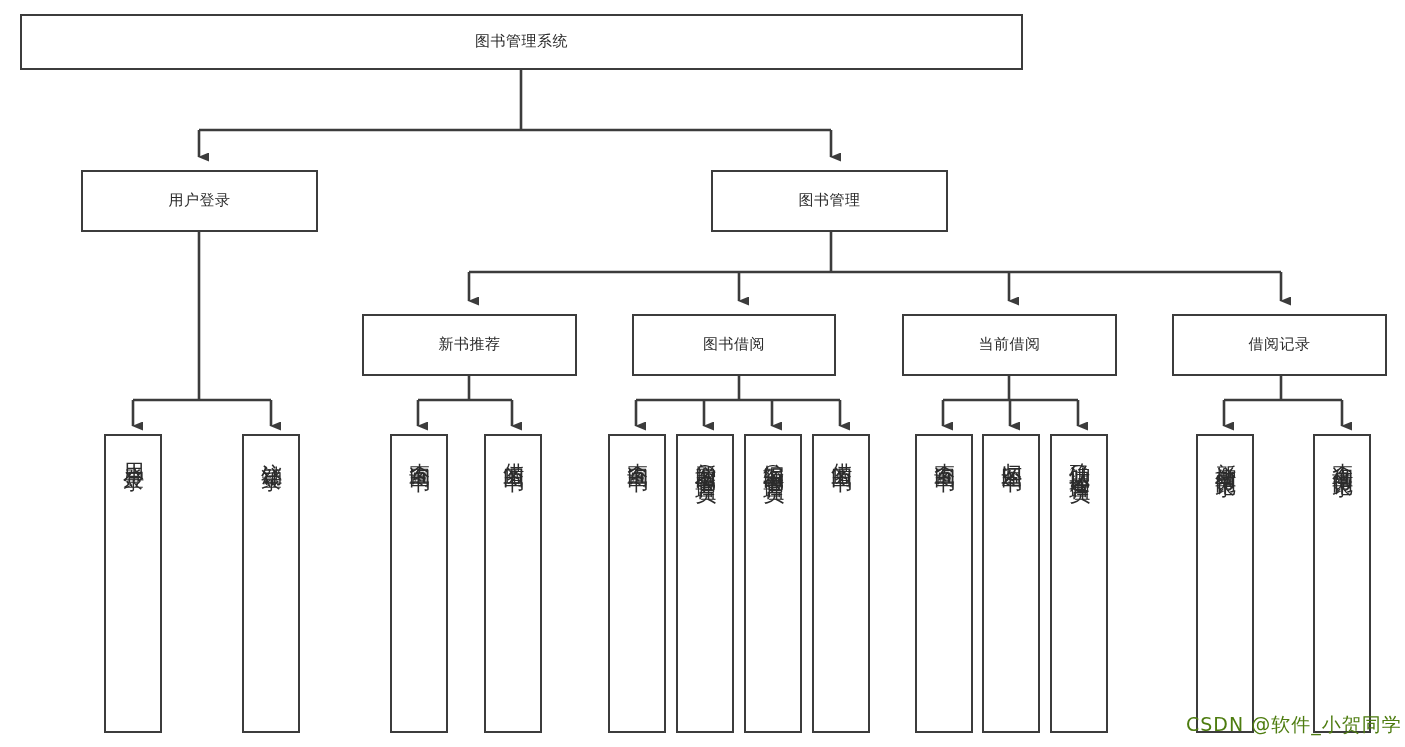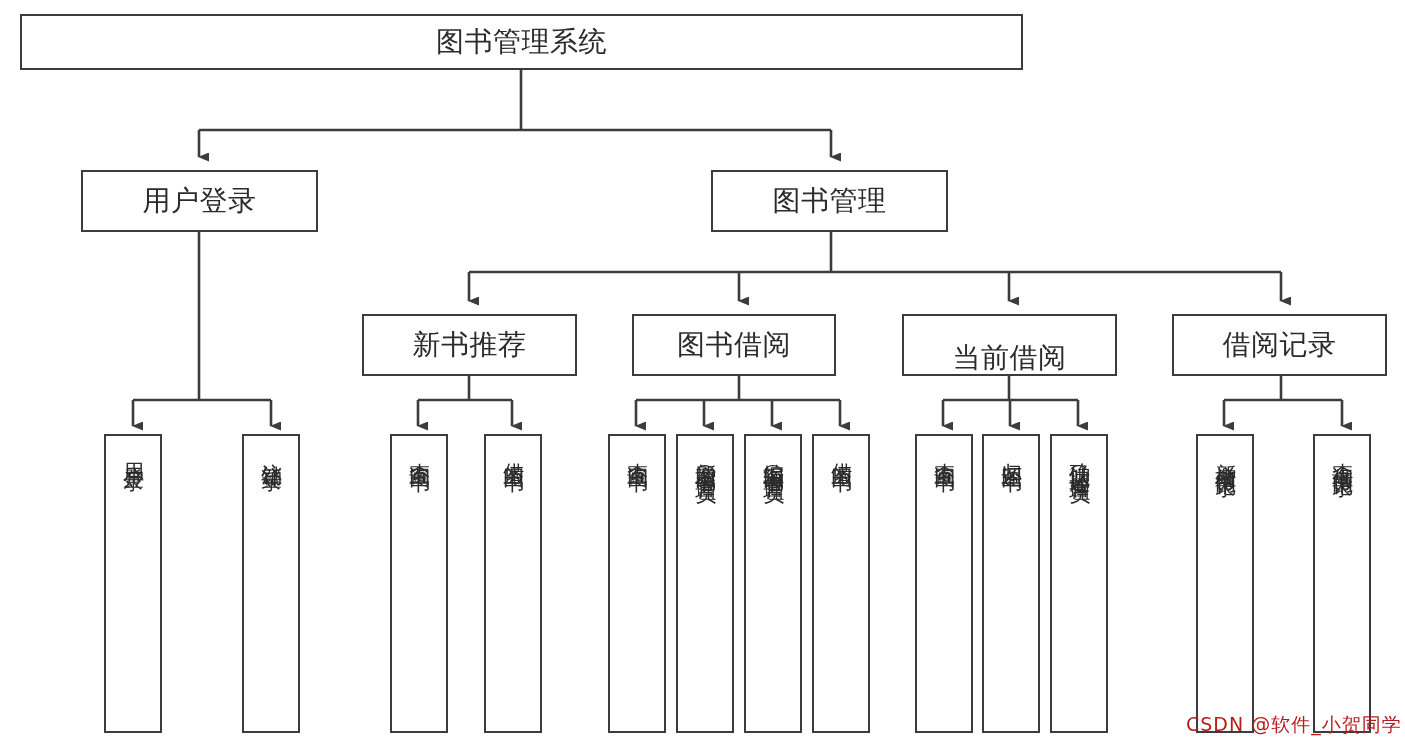--- a/index.html
+++ b/index.html
@@ -31,21 +31,21 @@
     z-index:2;
   }
   .node .lbl{
     display:block;
     text-align:center;
     line-height:1.18;
     letter-spacing:0.5px;
   }
   
   .node.h .lbl{
-    font-size:28px;
+    font-size:15px;
     white-space:nowrap;
   }
   
   .node.v{
     align-items:flex-start;
     justify-content:center;
     padding-top:10px;
   }
   .node.v .lbl{
     writing-mode:vertical-rl;
@@ -55,21 +55,21 @@
     letter-spacing:3px;
     white-space:normal;
     max-height:275px;
   }
   .node.v.tall .lbl{max-height:285px;}
   .watermark{
     position:absolute;
     left:1186px;
     top:712px;
     font-size:19px;
-    color:#b91c1c;
+    color:#4d7c0f;
     letter-spacing:1px;
     white-space:nowrap;
     z-index:3;
     user-select:none;
   }
 </style>
 </head>
 <body>
 
 <div id="stage">
@@ -134,21 +134,21 @@
   <div class="node h" style="left:362px;top:314px;width:215px;height:62px;">
     <span class="lbl">新书推荐</span>
   </div>
 
   <div class="node h" style="left:711px;top:170px;width:237px;height:62px;">
     <span class="lbl">图书管理</span>
   </div>
   <div class="node h" style="left:632px;top:314px;width:204px;height:62px;">
     <span class="lbl">图书借阅</span>
   </div>
-  <div class="node h" style="left:902px;top:314px;width:215px;height:62px;align-items:flex-end;">
+  <div class="node h" style="left:902px;top:314px;width:215px;height:62px;">
     <span class="lbl">当前借阅</span>
   </div>
   <div class="node h" style="left:1172px;top:314px;width:215px;height:62px;">
     <span class="lbl">借阅记录</span>
   </div>
 
   <div class="node v" style="left:104px;top:434px;width:58px;height:299px;">
     <span class="lbl">用户登录</span>
   </div>
   <div class="node v" style="left:242px;top:434px;width:58px;height:299px;">

